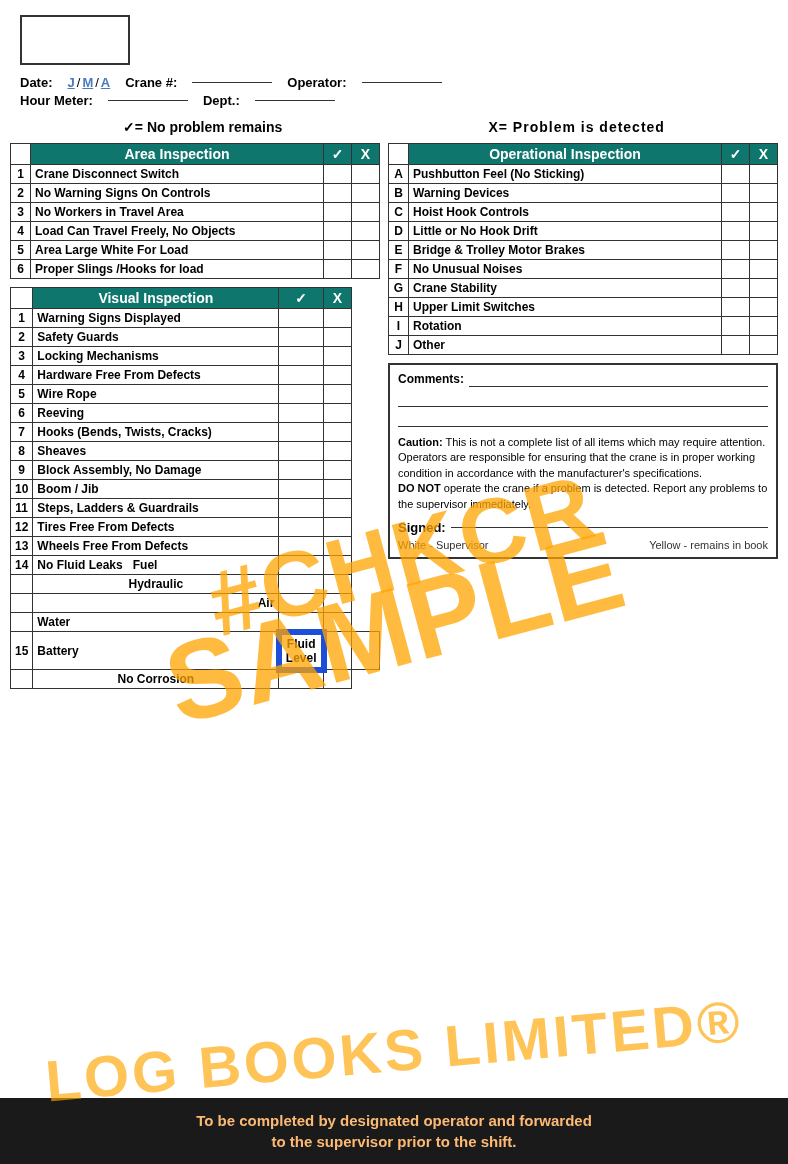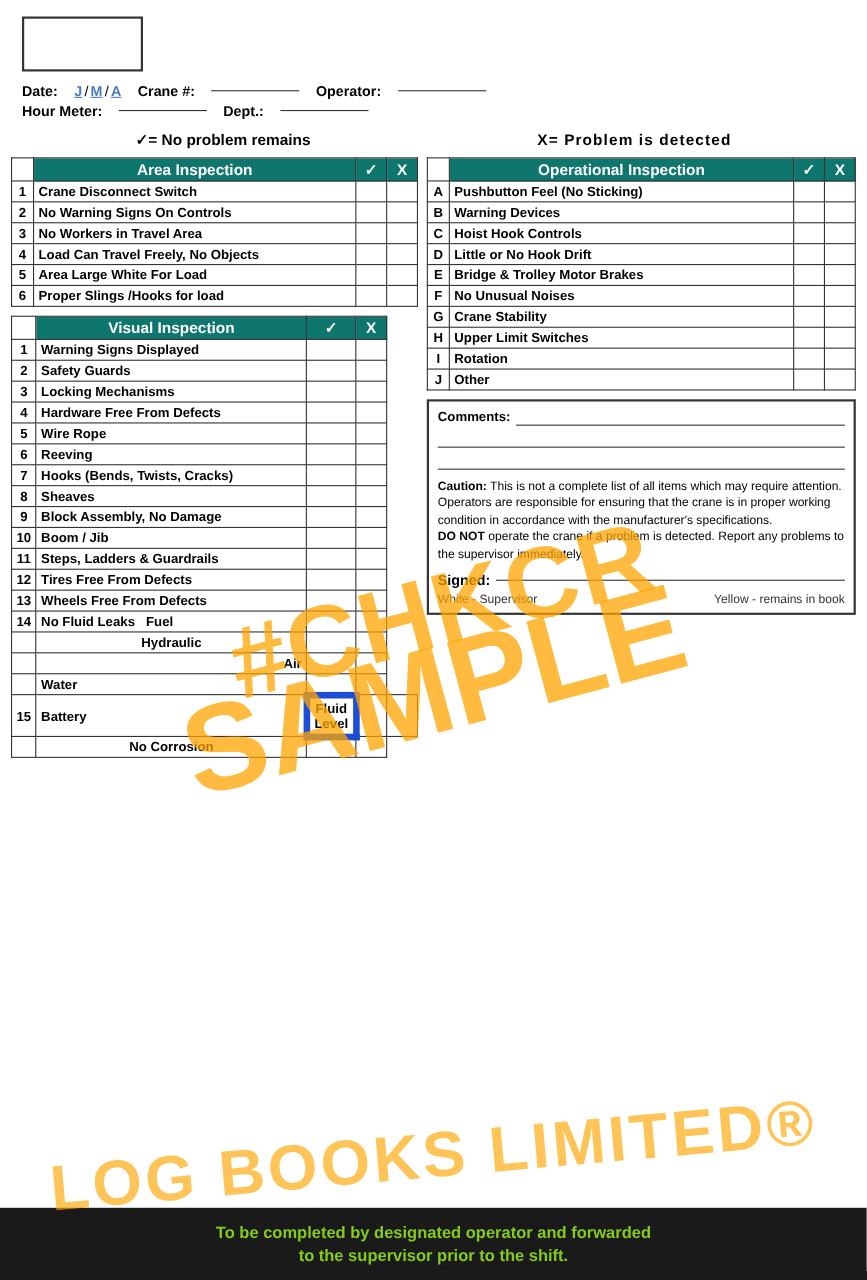--- a/index.html
+++ b/index.html
@@ -219,21 +219,21 @@
       display: flex;
       justify-content: space-between;
       font-size: 11px;
       margin-top: 4px;
       color: #333;
     }
 
     
     .footer {
       background: #1a1a1a;
-      color: #84cc16;
+      color: #fdba74;
       text-align: center;
       padding: 12px 20px;
       font-size: 15px;
       font-weight: bold;
       line-height: 1.4;
       margin-top: auto;
     }
   </style>
 </head>
 <body>

